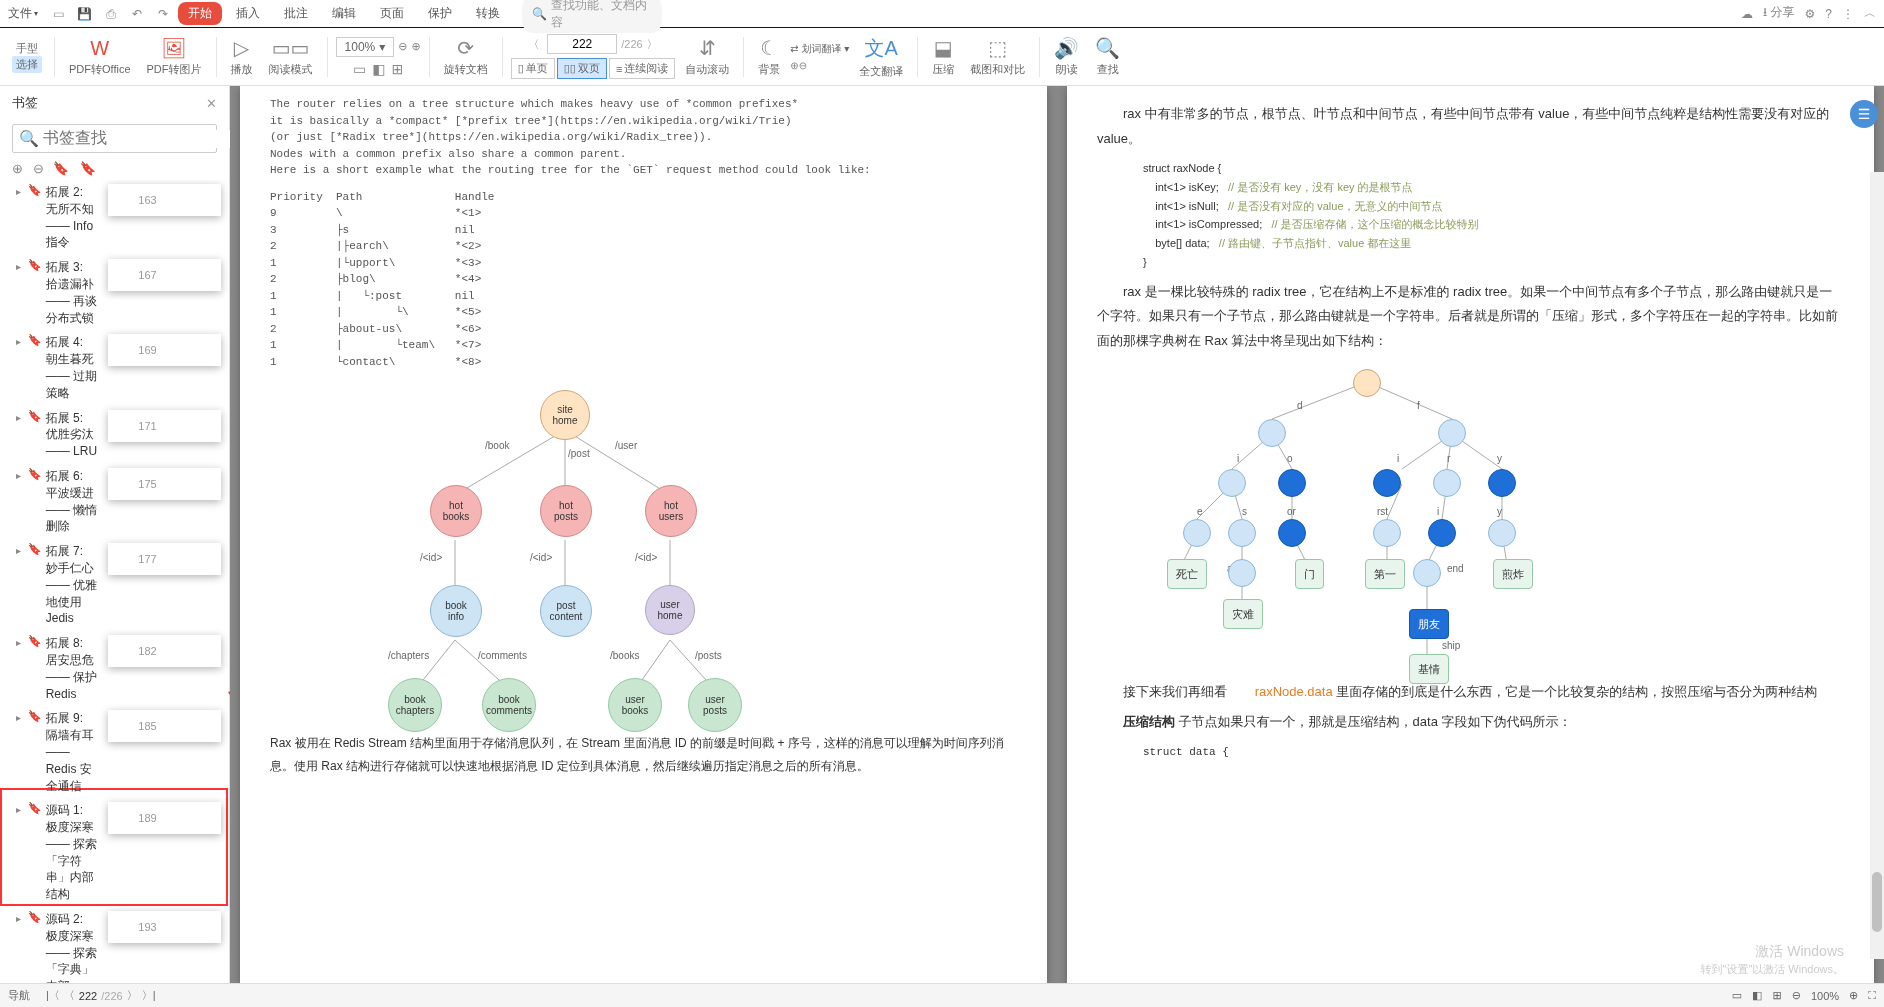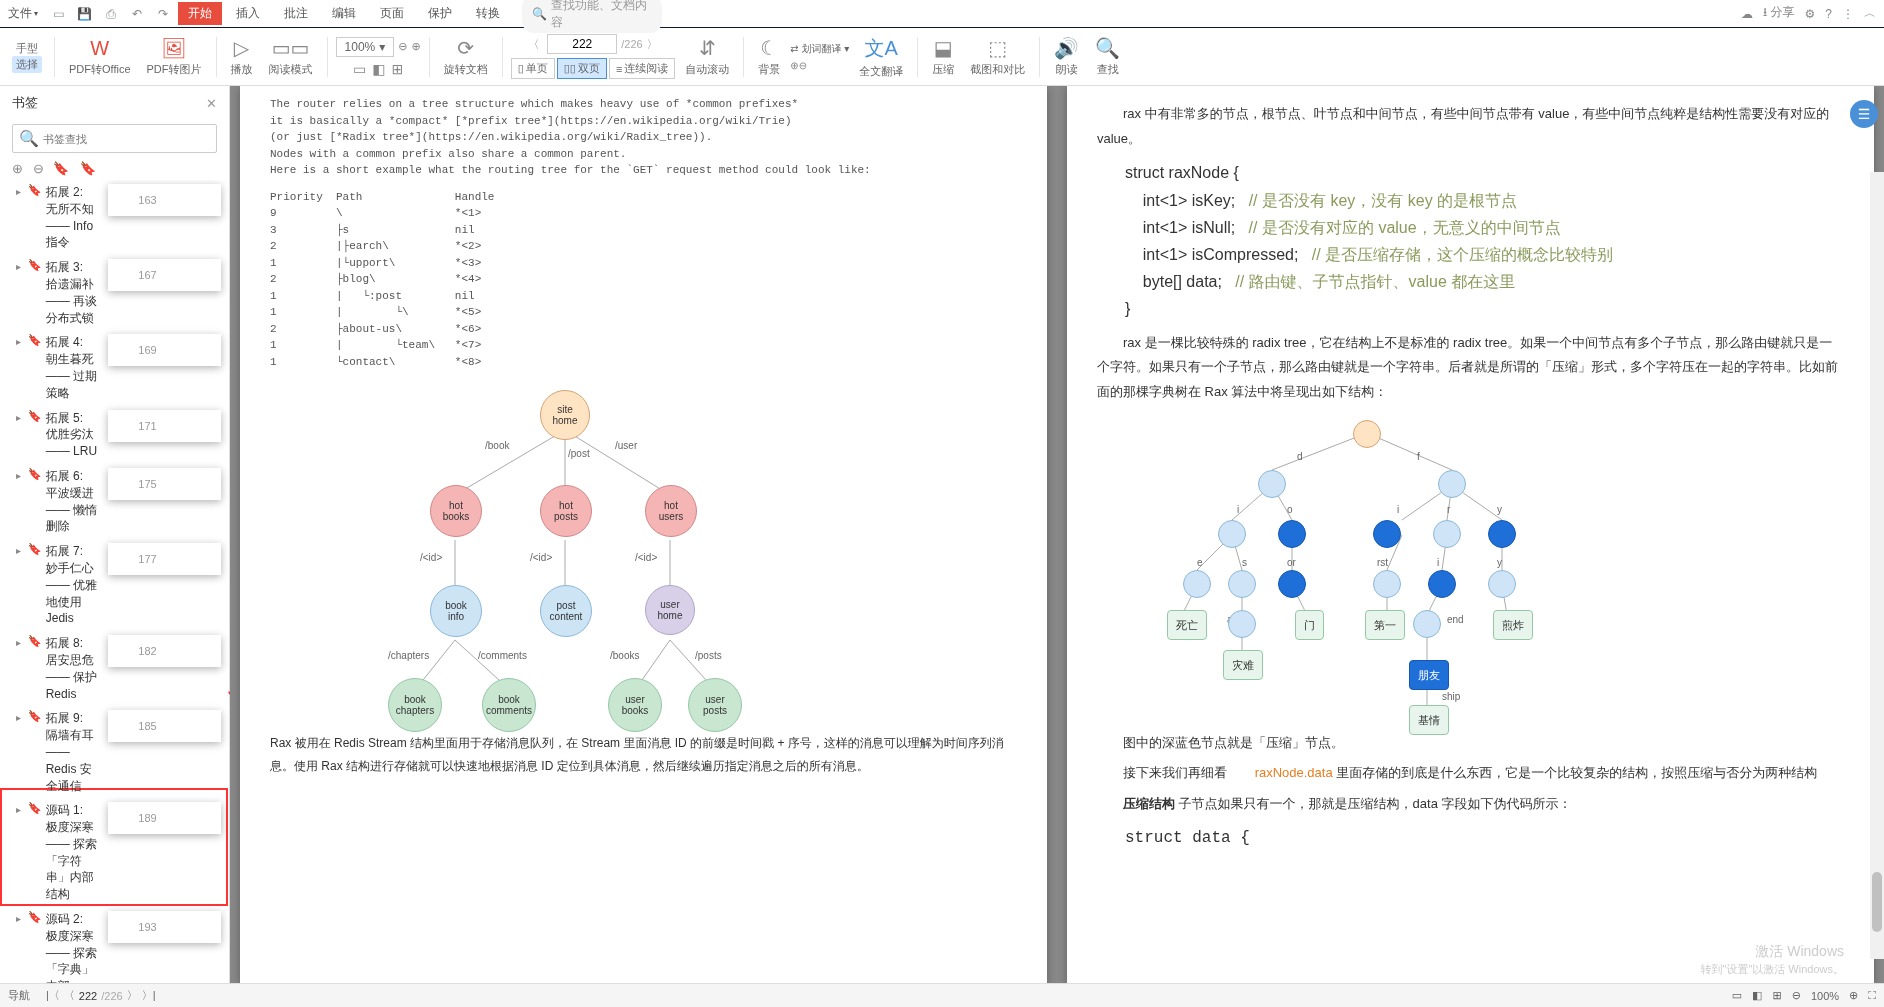--- a/index.html
+++ b/index.html
@@ -3,21 +3,21 @@
 <meta charset="utf-8">
 <style>
 * { margin: 0; padding: 0; box-sizing: border-box; font-family: "Microsoft YaHei", Arial, sans-serif; }
 body { background: #f5f5f5; width: 1884px; height: 1007px; overflow: hidden; position: relative; }
 
 
 .menubar { height: 28px; background: #fff; display: flex; align-items: center; padding: 0 8px; font-size: 12px; color: #555; gap: 4px; border-bottom: 1px solid #0f172a; }
 .menubar .file-menu { margin-right: 6px; display: flex; align-items: center; gap: 2px; }
 .menubar .icon-btn { width: 22px; height: 22px; display: flex; align-items: center; justify-content: center; color: #888; cursor: pointer; }
 .menubar .tab { padding: 4px 10px; cursor: pointer; }
-.menubar .tab.active { background: #e74c3c; color: #fff; border-radius: 0; padding: 3px 10px; }
+.menubar .tab.active { background: #e74c3c; color: #fff; border-radius: 8px; padding: 3px 10px; }
 .menubar .search-box { margin-left: 8px; display: flex; align-items: center; background: #f5f5f5; border-radius: 12px; padding: 2px 10px; color: #999; font-size: 12px; width: 140px; }
 .menubar .right-icons { margin-left: auto; display: flex; align-items: center; gap: 10px; color: #888; font-size: 12px; }
 
 
 .toolbar { height: 58px; background: #fff; display: flex; align-items: center; padding: 0 8px; border-bottom: 1px solid #ddd; font-size: 11px; color: #666; gap: 4px; }
 .tool-item { display: flex; flex-direction: column; align-items: center; justify-content: center; padding: 2px 6px; cursor: pointer; height: 100%; gap: 2px; }
 .tool-item .ico { font-size: 20px; color: #e74c3c; }
 .tool-item .ico.blue { color: #4a90d9; }
 .tool-item .ico.gray { color: #888; }
 .tool-sep { width: 1px; height: 40px; background: #e5e5e5; margin: 0 4px; }
@@ -29,39 +29,39 @@
 .handtool { display: flex; flex-direction: column; font-size: 11px; align-items: center; padding: 0 4px; }
 .handtool .sel { background: #d0e7ff; padding: 1px 4px; border-radius: 2px; }
 
 
 .main { display: flex; height: calc(100% - 28px - 58px - 24px); }
 
 
 .sidebar { width: 230px; background: #fff; border-right: 1px solid #ddd; display: flex; flex-direction: column; }
 .sidebar-header { padding: 8px 12px; display: flex; justify-content: space-between; align-items: center; font-size: 13px; color: #333; }
 .sidebar-search { margin: 4px 12px; border: 1px solid #ccc; border-radius: 2px; display: flex; align-items: center; padding: 4px 6px; }
-.sidebar-search input { border: none; outline: none; font-size: 11px; flex: 1; }
+.sidebar-search input { border: none; outline: none; font-size: 16px; flex: 1; font-family: Liberation Mono, monospace; }
 .sidebar-toolbar { padding: 4px 12px; display: flex; gap: 10px; color: #888; font-size: 13px; }
 .sidebar-list { flex: 1; overflow-y: auto; font-size: 12px; position: relative; }
 .bm-item { display: flex; align-items: flex-start; padding: 4px 8px 4px 16px; cursor: pointer; position: relative; }
 .bm-item .arrow { color: #888; width: 12px; font-size: 10px; margin-top: 2px; }
 .bm-item .bico { color: #888; margin-right: 4px; font-size: 11px; }
 .bm-item .txt { flex: 1; color: #333; line-height: 1.4; }
 .bm-item .page { color: #999; font-size: 11px; margin-left: 10px; }
 .bm-item .arrow::before { content: "▸"; }
 .red-highlight { position: absolute; border: 2px solid #ff3333; pointer-events: none; }
 .red-arrow { position: absolute; pointer-events: none; }
 
 
 .content { flex: 1; background: #888; display: flex; gap: 20px; padding: 0 10px; overflow: hidden; position: relative; }
 .page { background: #fff; box-shadow: 0 2px 8px rgba(0,0,0,0.3); flex: 1; padding: 10px 30px; font-size: 12px; color: #333; overflow: hidden; position: relative; }
 .page pre { font-family: "Courier New", monospace; font-size: 11px; color: #555; line-height: 1.5; }
 .page-right { font-size: 13px; line-height: 1.9; }
 .page-right .indent { text-indent: 2em; margin: 6px 0; }
-.page-right .code-block { font-family: "Courier New", monospace; font-size: 16px; margin: 8px 0 8px 28px; line-height: 1.7; }
+.page-right .code-block { font-family: "Courier New", monospace; font-size: 11px; margin: 8px 0 8px 46px; line-height: 1.7; }
 .page-right .code-block .comment { color: #8a9a5b; }
 .page-right .bold { font-weight: bold; }
 .orange-link { color: #e67e22; margin-left: 24px; }
 
 
 .tree-diagram { position: relative; height: 340px; margin-top: 10px; }
 .tree-node { position: absolute; border-radius: 50%; display: flex; align-items: center; justify-content: center; font-size: 10px; text-align: center; line-height: 1.1; }
 .n-orange { background: #ffe4c4; border: 1px solid #d4a373; width: 50px; height: 50px; }
 .n-red { background: #f5b5b5; border: 1px solid #d48888; width: 52px; height: 52px; }
 .n-blue { background: #cde4f5; border: 1px solid #8cb8d8; width: 52px; height: 52px; }
@@ -440,21 +440,20 @@
         <div class="rax-leaf" style="top:195px;left:198px">门</div>
         <div class="rax-leaf" style="top:195px;left:268px">第一</div>
         <div class="rax-label" style="top:195px;left:350px">end</div>
         <div class="rax-node rn-light" style="top:195px;left:316px"></div>
         <div class="rax-leaf" style="top:195px;left:396px">煎炸</div>
         <div class="rax-leaf" style="top:235px;left:126px">灾难</div>
         <div class="rax-leaf" style="top:245px;left:312px;background:#1e6fd8;color:#fff;border-color:#1558b0">朋友</div>
         <div class="rax-label" style="top:272px;left:345px">ship</div>
         <div class="rax-leaf" style="top:290px;left:312px">基情</div>
       </div>
-      <p class="indent">图中的深蓝色节点就是「压缩」节点。</p>
       <p class="indent">
         <span>接下来我们再细看 </span><span class="orange-link">raxNode.data</span><span> 里面存储的到底是什么东西，它是一个比较复杂的结构，按照压缩与否分为两种结构</span>
       </p>
       <p class="indent">
         <span class="bold">压缩结构</span><span>  子节点如果只有一个，那就是压缩结构，data  字段如下伪代码所示：</span>
       </p>
       <div class="code-block">struct data {</div>
     </div>
 
     <div class="scroll-track">

